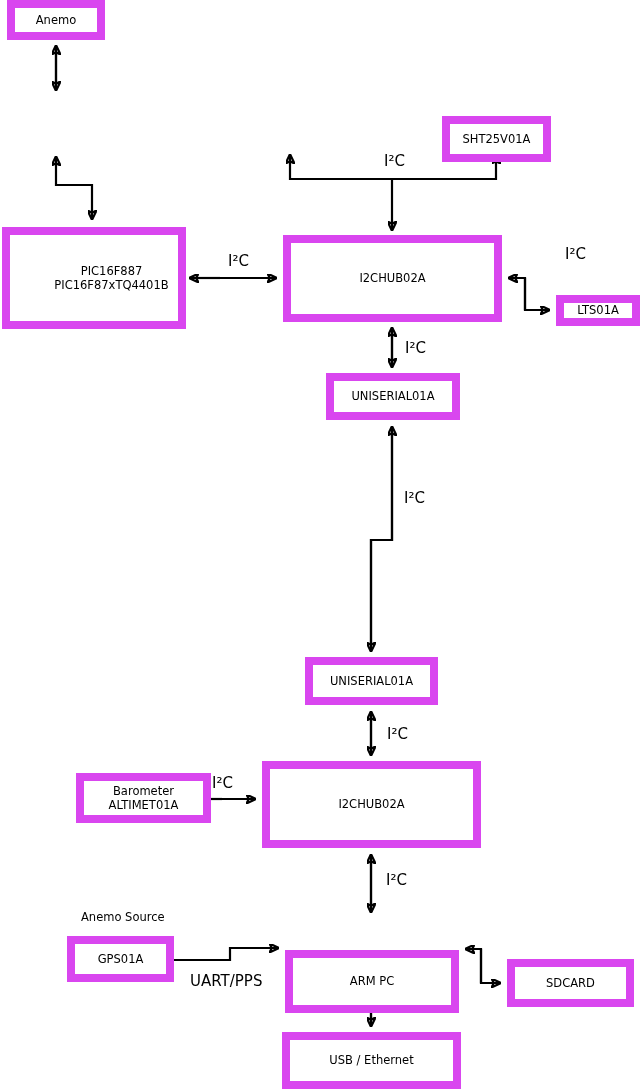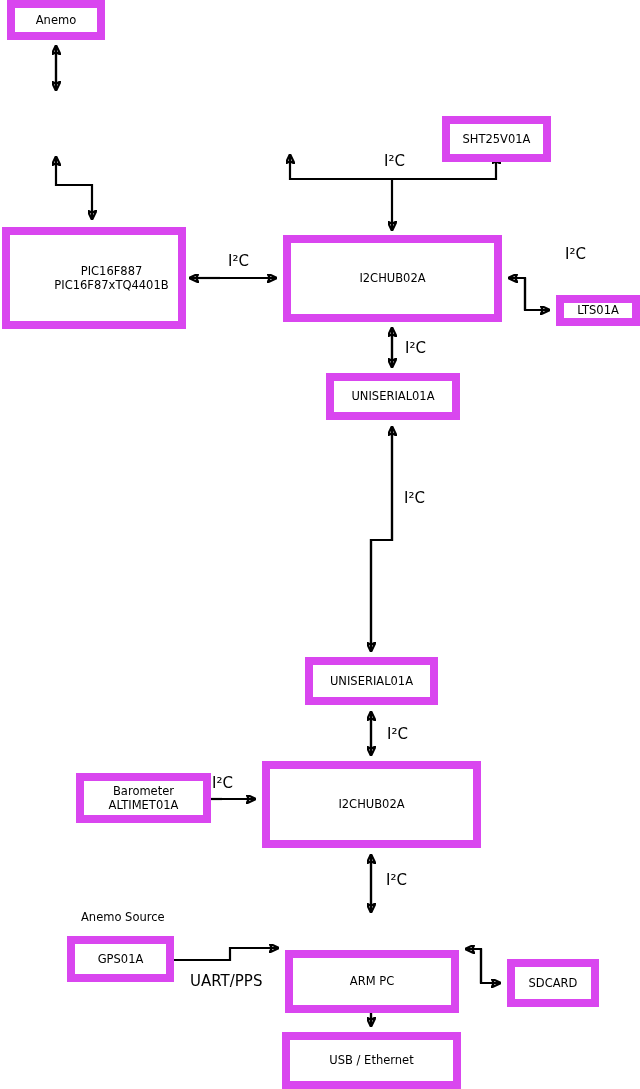--- a/index.html
+++ b/index.html
@@ -157,21 +157,21 @@
   </div>
 
   <div class="node" style="left:67px; top:936px; width:107px; height:46px;">
     <span class="lbl">GPS01A</span>
   </div>
 
   <div class="node" style="left:285px; top:918px; width:174px; height:63px;margin-top:32px;">
     <span class="lbl">ARM PC</span>
   </div>
 
-  <div class="node" style="left:507px; top:959px; width:92px; height:48px;">
+  <div class="node" style="left:507px; top:959px; width:127px; height:48px;">
     <span class="lbl">SDCARD</span>
   </div>
 
   <div class="node" style="left:282px; top:1032px; width:179px; height:57px;">
     <span class="lbl">USB / Ethernet</span>
   </div>
 
   <div class="edge-label" style="left:228px; top:252px;">I²C</div>
   <div class="edge-label" style="left:384px; top:152px;">I²C</div>
   <div class="edge-label" style="left:565px; top:245px;">I²C</div>

